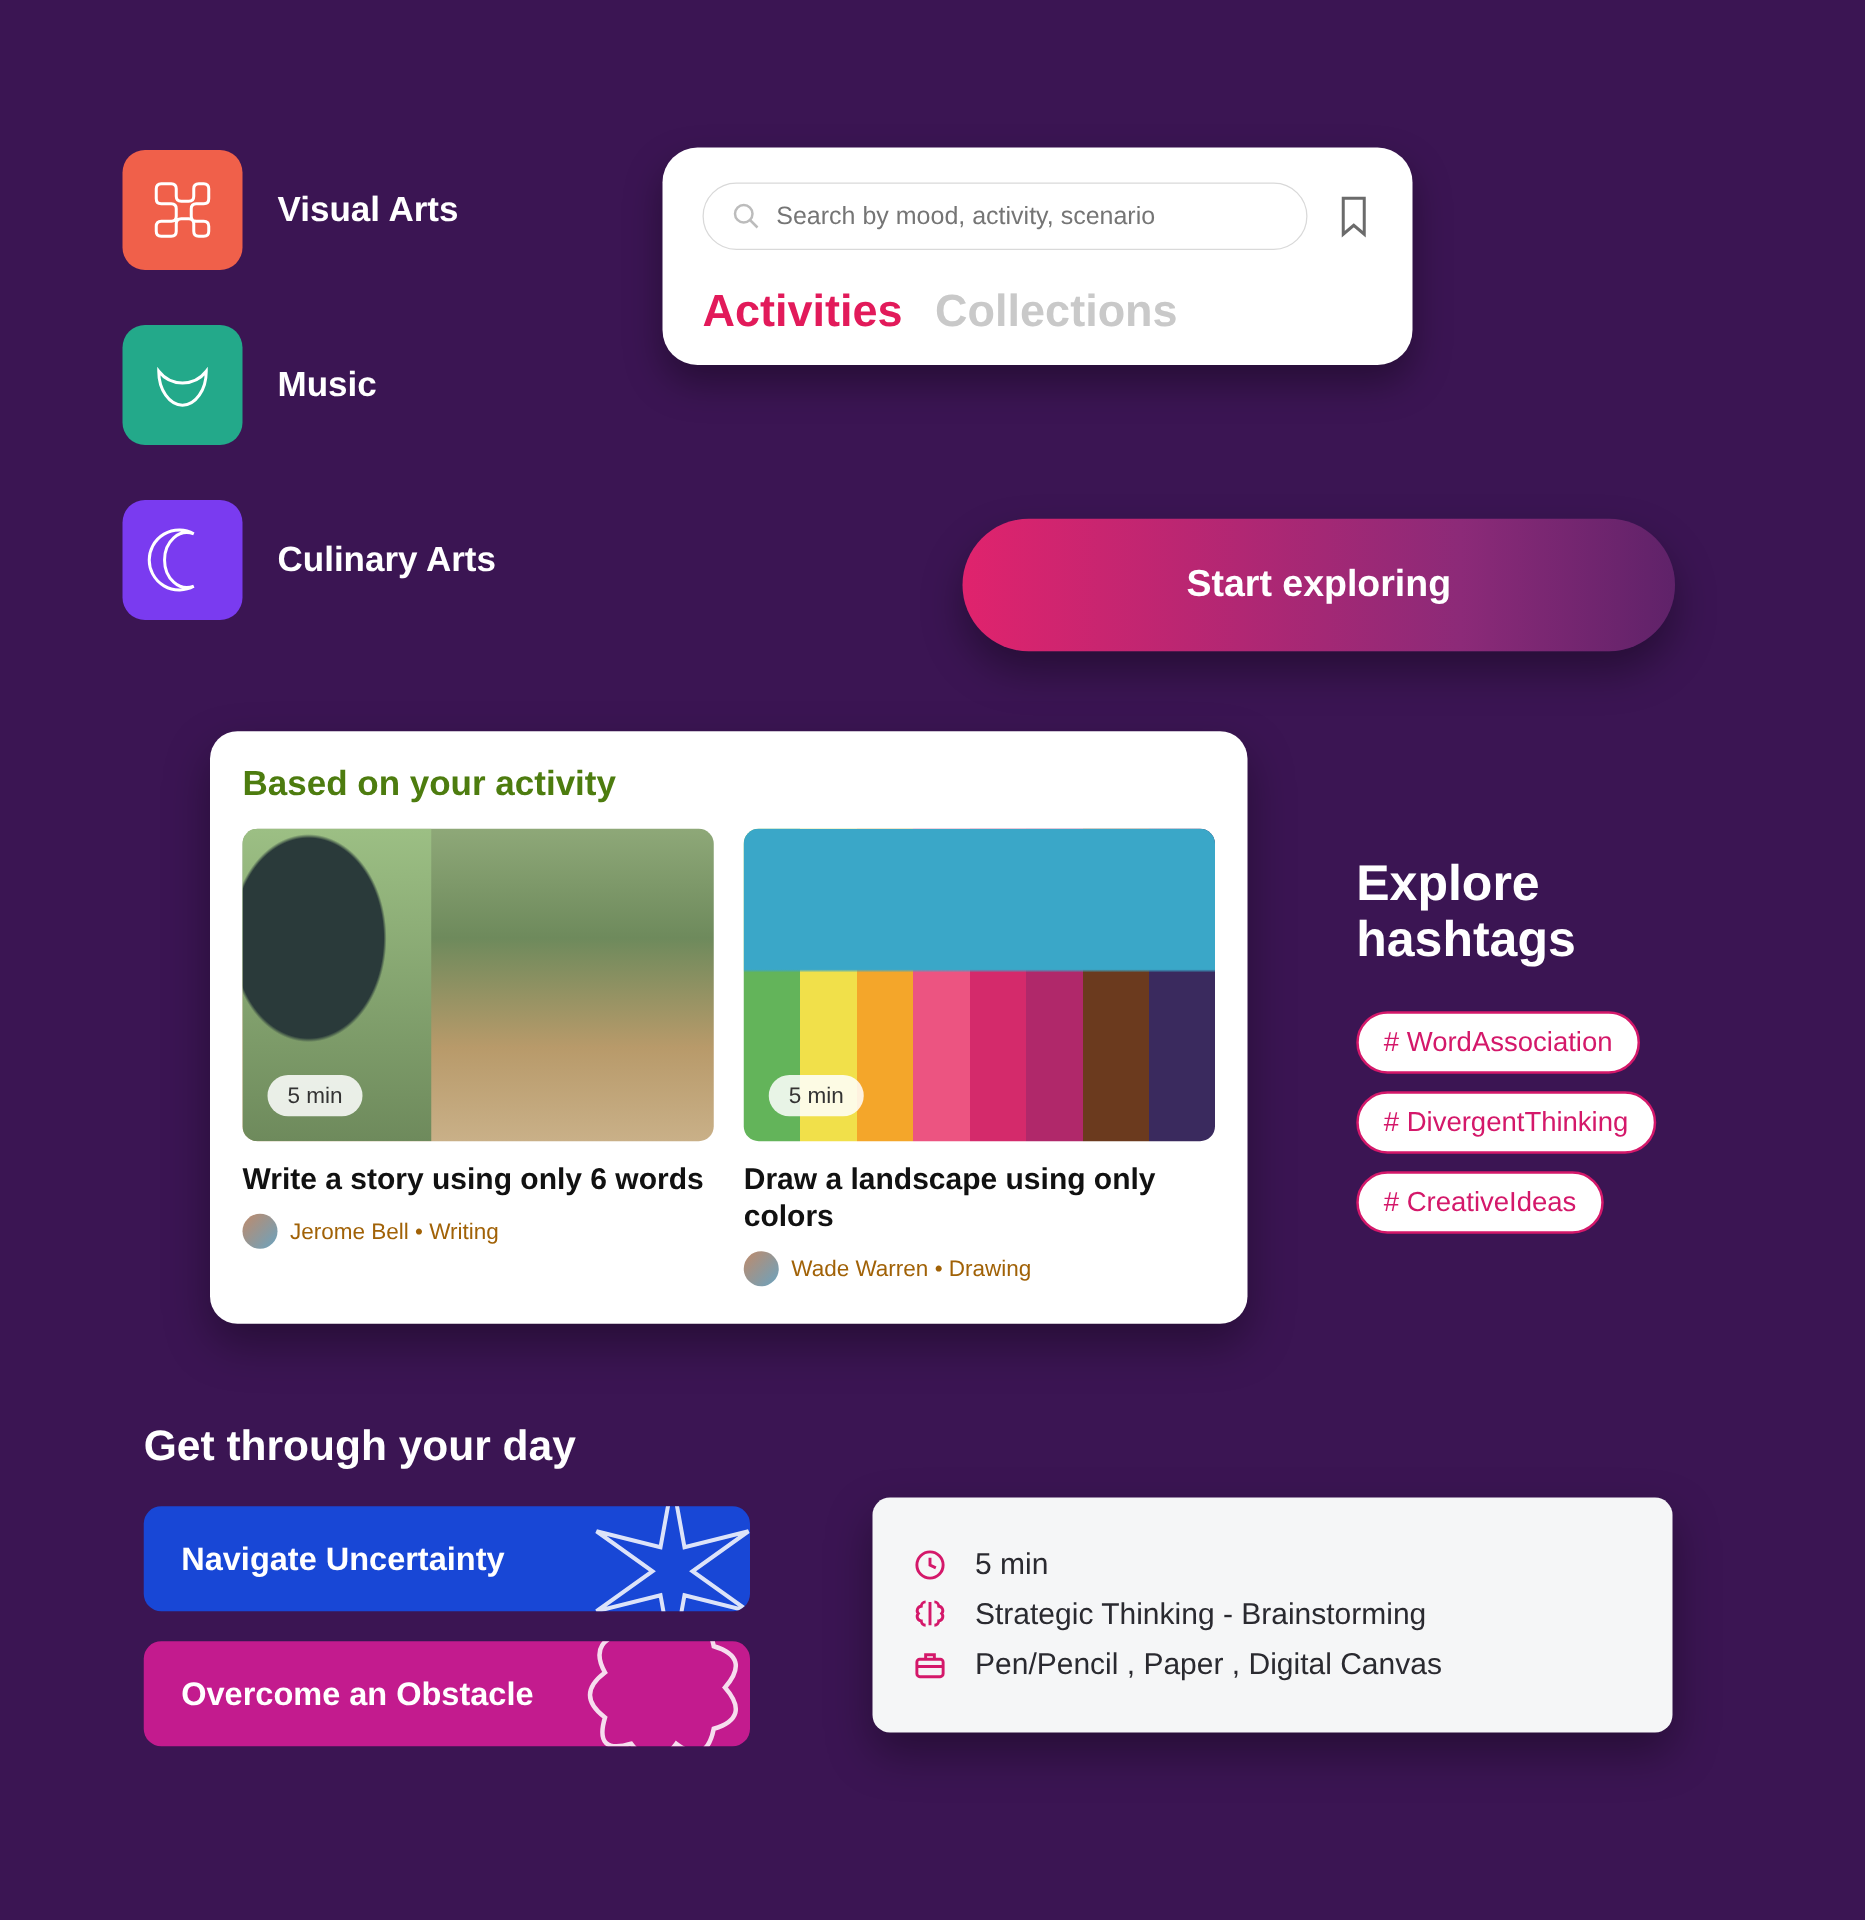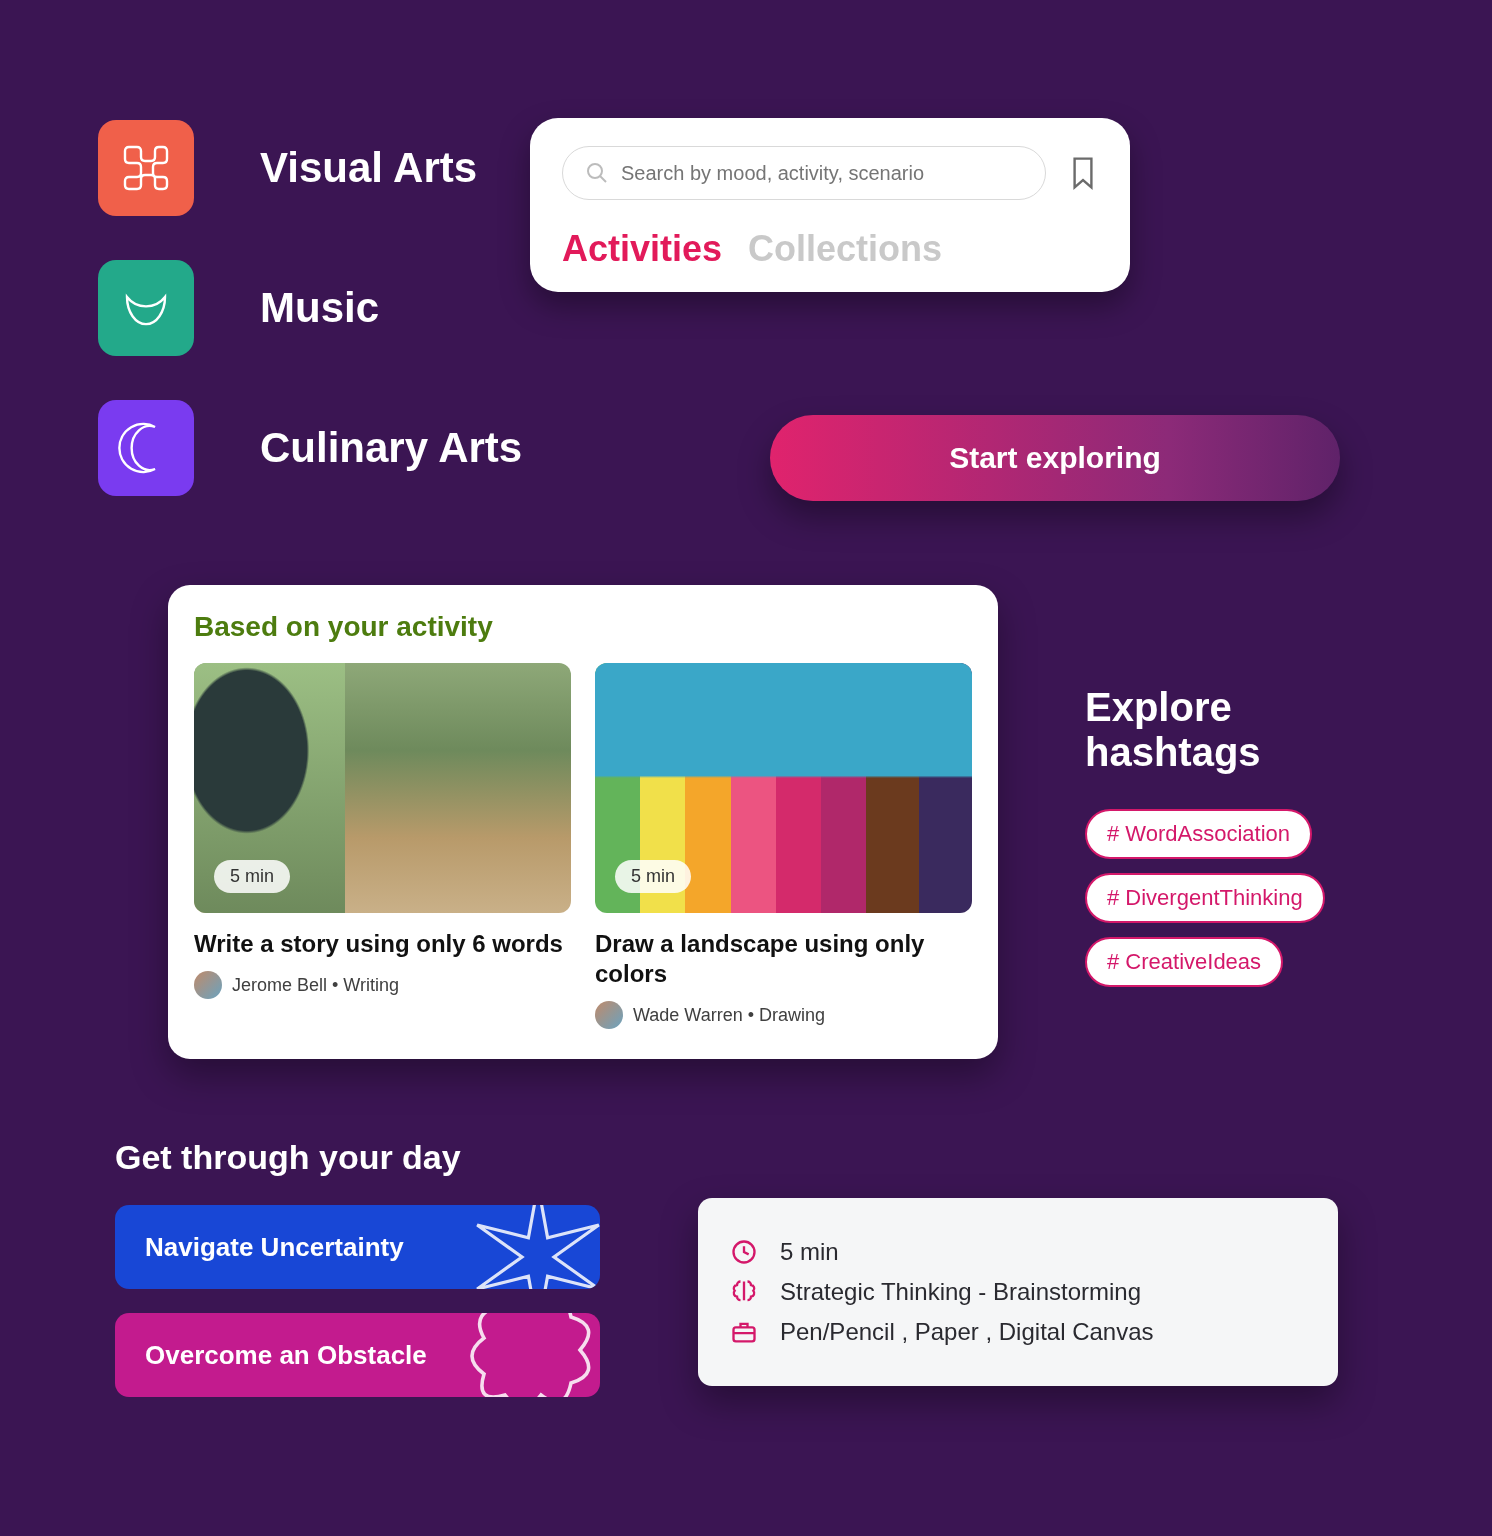--- a/index.html
+++ b/index.html
@@ -27,23 +27,22 @@
   .cat-tile {
     width: 96px;
     height: 96px;
     border-radius: 18px;
     display: flex;
     align-items: center;
     justify-content: center;
   }
   .cat-label {
     color: #fff;
-    font-size: 42px;
-    font-weight: 700;
-    margin-left: 38px;
+    font-size: 28px;
+    font-weight: 700;
   }
 
   
   .search-card {
     position: absolute;
     left: 530px;
     top: 118px;
     width: 600px;
     background: #fff;
     border-radius: 28px;
@@ -86,21 +85,21 @@
   }
   .tab-active { color: #e21a5a; }
   .tab-inactive { color: #c9c9c9; }
 
   
   .cta {
     position: absolute;
     left: 770px;
     top: 415px;
     width: 570px;
-    height: 86px;
+    height: 106px;
     border-radius: 60px;
     background: linear-gradient(90deg, #e0236d 0%, #8c2a78 70%, #5f2269 100%);
     color: #fff;
     font-size: 30px;
     font-weight: 700;
     display: flex;
     align-items: center;
     justify-content: center;
     box-shadow: 0 16px 32px rgba(0,0,0,.35);
     cursor: pointer;
@@ -172,21 +171,21 @@
     font-weight: 700;
     color: #111;
     margin-top: 16px;
     line-height: 1.25;
   }
   .author-row {
     display: flex;
     align-items: center;
     gap: 10px;
     margin-top: 12px;
-    color: #404040;
+    color: #a16207;
     font-size: 18px;
   }
   .avatar {
     width: 28px; height: 28px;
     border-radius: 50%;
     background: linear-gradient(135deg, #c08a6a, #6aa3c0);
   }
 
   
   .hashtags {

